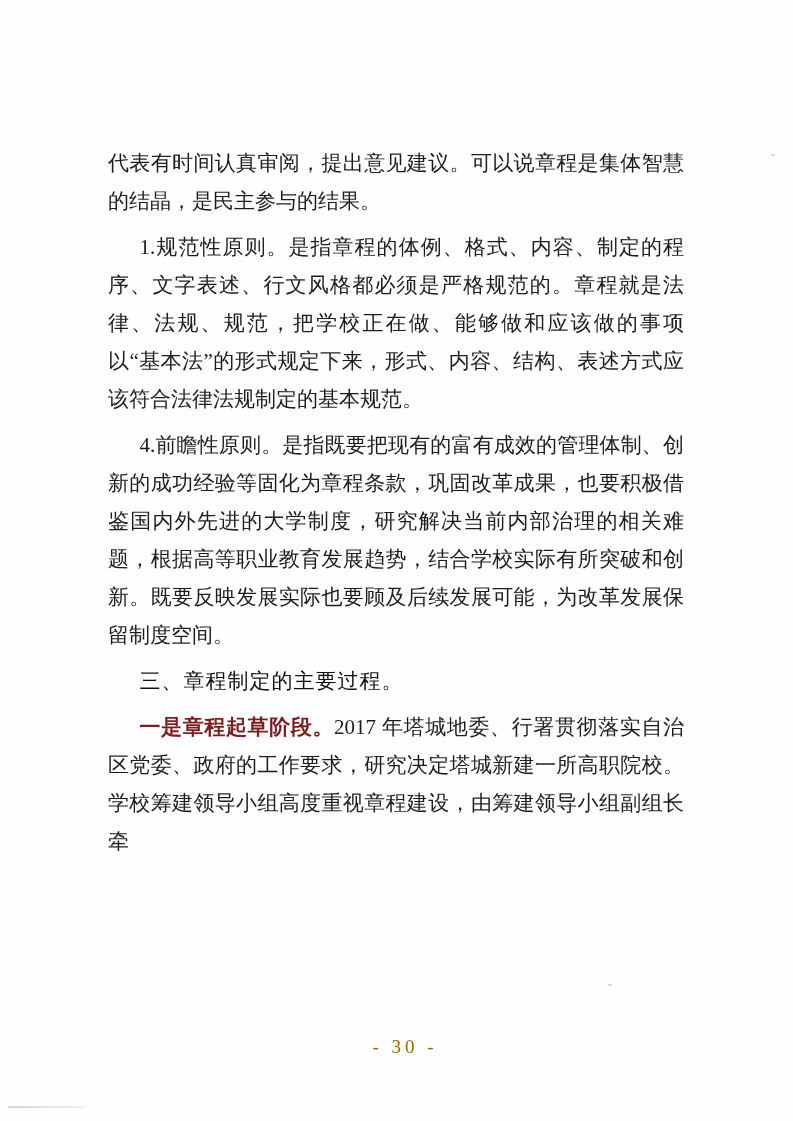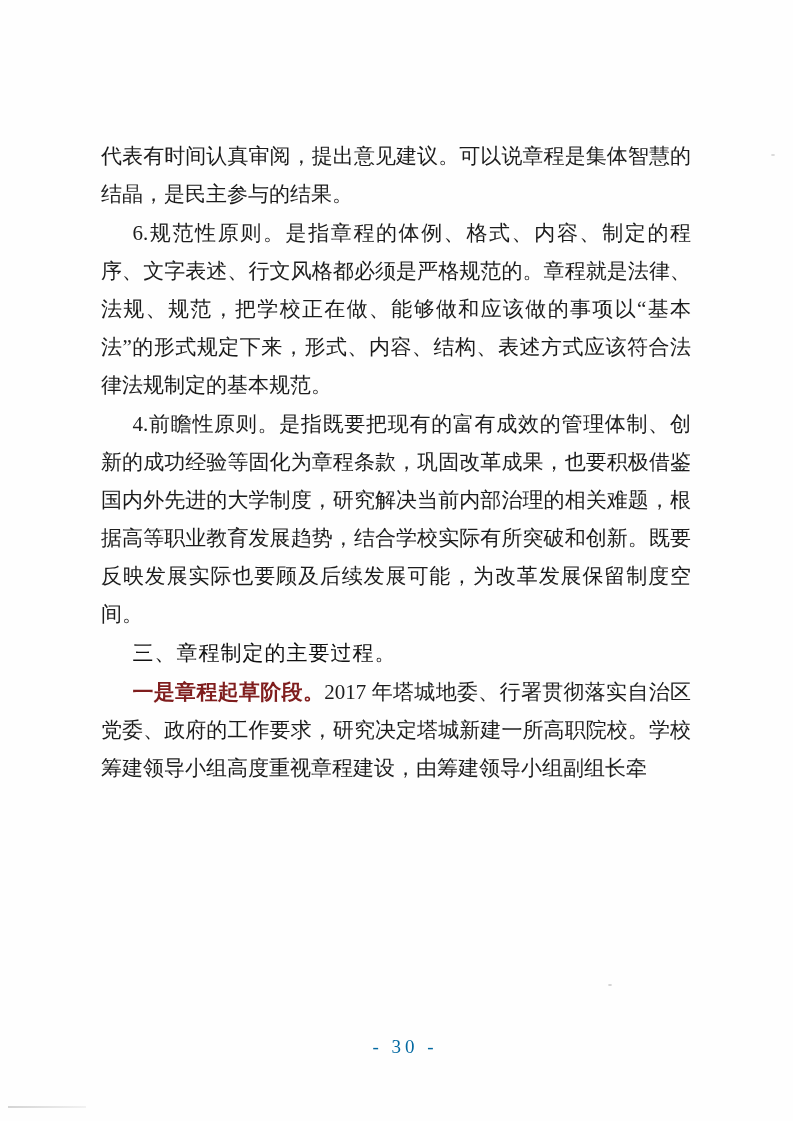--- a/index.html
+++ b/index.html
@@ -27,21 +27,21 @@
     left: 100px;
     top: 136px;
     width: 592px;
     color: #1c1c1c;
     font-size: 21px;
     line-height: 38px;
     text-align: justify;
     text-align-last: left;
   }
   .para {
-    margin: 1px;
+    margin: 8px;
     padding: 0;
     text-indent: 1.5em;
     word-break: break-all;
   }
   .para.no-indent {
     text-indent: 0;
   }
   .para.heading {
     font-weight: normal;
     color: #111111;
@@ -53,21 +53,21 @@
     color: #7f1d1d;
     font-family: "Liberation Sans", "DejaVu Sans", sans-serif;
   }
   .footer {
     position: absolute;
     left: 0;
     right: 0;
     top: 1036px;
     text-align: center;
     font-size: 19px;
-    color: #0369a1;
+    color: #a16207;
     letter-spacing: 4px;
     padding-left: 17px;
   }
   .artifact-line {
     position: absolute;
     left: 8px;
     top: 1106px;
     width: 78px;
     height: 2px;
     background: linear-gradient(to right, #c9c9c9, #efefef);
@@ -91,21 +91,21 @@
     background: #d8d8d8;
     border-radius: 50%;
   }
 </style>
 </head>
 <body>
 
 <div class="page">
   <div class="content">
     <p class="para no-indent">代表有时间认真审阅，提出意见建议。可以说章程是集体智慧的结晶，是民主参与的结果。</p>
-    <p class="para">6.规范性原则。是指章程的体例、格式、内容、制定的程序、文字表述、行文风格都必须是严格规范的。章程就是法律、法规、规范，把学校正在做、能够做和应该做的事项以“基本法”的形式规定下来，形式、内容、结构、表述方式应该符合法律法规制定的基本规范。</p>
+    <p class="para">1.规范性原则。是指章程的体例、格式、内容、制定的程序、文字表述、行文风格都必须是严格规范的。章程就是法律、法规、规范，把学校正在做、能够做和应该做的事项以“基本法”的形式规定下来，形式、内容、结构、表述方式应该符合法律法规制定的基本规范。</p>
     <p class="para">4.前瞻性原则。是指既要把现有的富有成效的管理体制、创新的成功经验等固化为章程条款，巩固改革成果，也要积极借鉴国内外先进的大学制度，研究解决当前内部治理的相关难题，根据高等职业教育发展趋势，结合学校实际有所突破和创新。既要反映发展实际也要顾及后续发展可能，为改革发展保留制度空间。</p>
     <p class="para heading">三、章程制定的主要过程。</p>
     <p class="para"><span class="lead">一是章程起草阶段。</span><span>2017 年塔城地委、行署贯彻落实自治区党委、政府的工作要求，研究决定塔城新建一所高职院校。学校筹建领导小组高度重视章程建设，由筹建领导小组副组长牵</span></p>
   </div>
 
   <div class="footer">- 30 -</div>
 
   <div class="artifact-line"></div>
   <div class="speck-a"></div>
   <div class="speck-b"></div>

